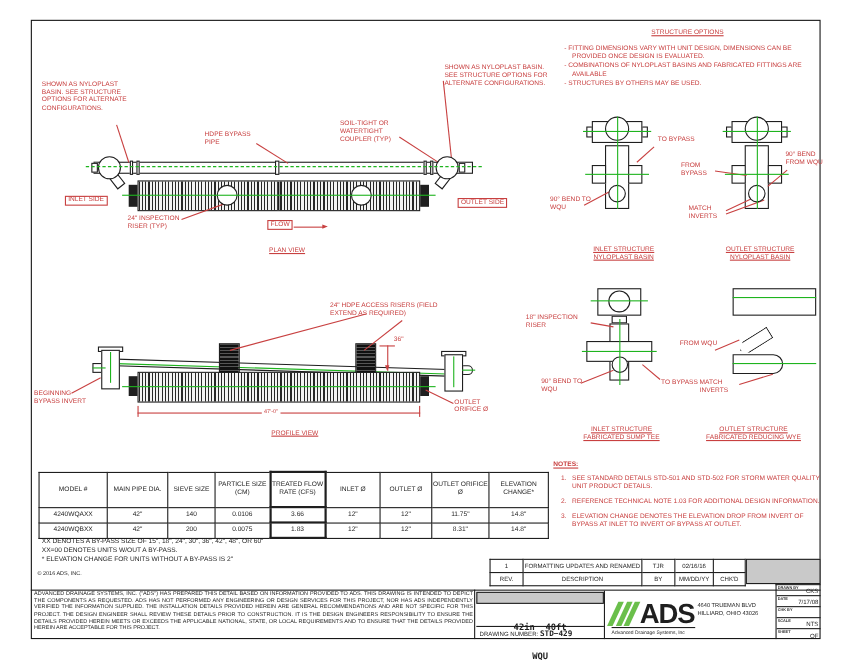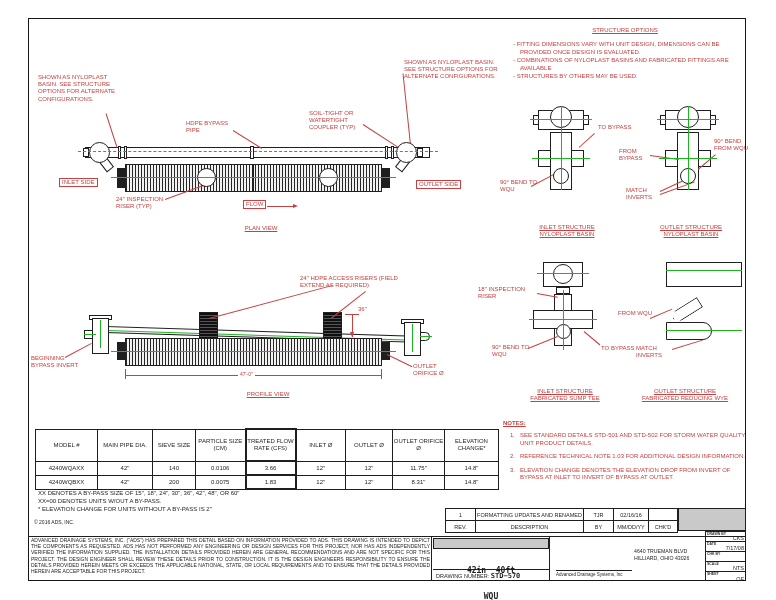--- a/index.html
+++ b/index.html
@@ -351,23 +351,29 @@
   <div class="grayblock" style="left:433px;top:538px;width:116px;height:11px;"></div>
 
   <div class="disc">ADVANCED DRAINAGE SYSTEMS, INC. ("ADS") HAS PREPARED THIS DETAIL BASED ON INFORMATION PROVIDED TO ADS. THIS DRAWING IS INTENDED TO DEPICT THE COMPONENTS AS REQUESTED. ADS HAS NOT PERFORMED ANY ENGINEERING OR DESIGN SERVICES FOR THIS PROJECT, NOR HAS ADS INDEPENDENTLY VERIFIED THE INFORMATION SUPPLIED. THE INSTALLATION DETAILS PROVIDED HEREIN ARE GENERAL RECOMMENDATIONS AND ARE NOT SPECIFIC FOR THIS PROJECT. THE DESIGN ENGINEER SHALL REVIEW THESE DETAILS PRIOR TO CONSTRUCTION. IT IS THE DESIGN ENGINEERS RESPONSIBILITY TO ENSURE THE DETAILS PROVIDED HEREIN MEETS OR EXCEEDS THE APPLICABLE NATIONAL, STATE, OR LOCAL REQUIREMENTS AND TO ENSURE THAT THE DETAILS PROVIDED HEREIN ARE ACCEPTABLE FOR THIS PROJECT.</div>
 
   <div class="tb-title">
     <div>42in  40ft</div>
     <div>WQU</div>
   </div>
   <div class="tb-dn">
     <span>DRAWING NUMBER:</span>
-    <b>STD−570</b>
-  </div>
-
+    <b>STD−429</b>
+  </div>
+
+  <div class="logo">
+    <span class="slash"></span>
+    <span class="slash"></span>
+    <span class="slash"></span>
+    <span class="logo-ads">ADS</span>
+  </div>
   <div class="logo-tag">Advanced Drainage Systems, Inc</div>
   <div class="addr">
     <div>4640 TRUEMAN BLVD</div>
     <div>HILLIARD, OHIO 43026</div>
   </div>
 
   <div class="info">
     <div class="row">
       <span class="lbl">DRAWN BY</span>
       <span class="val">CKS</span>

